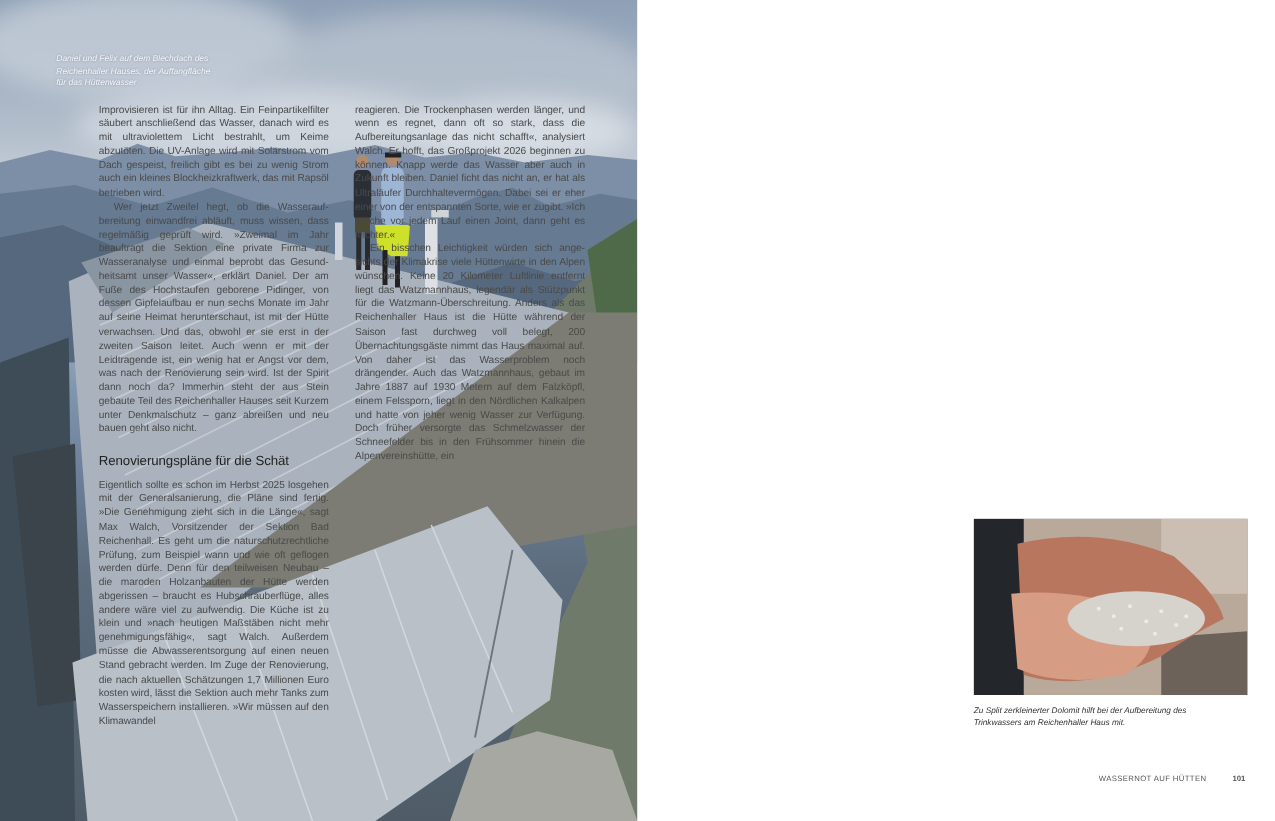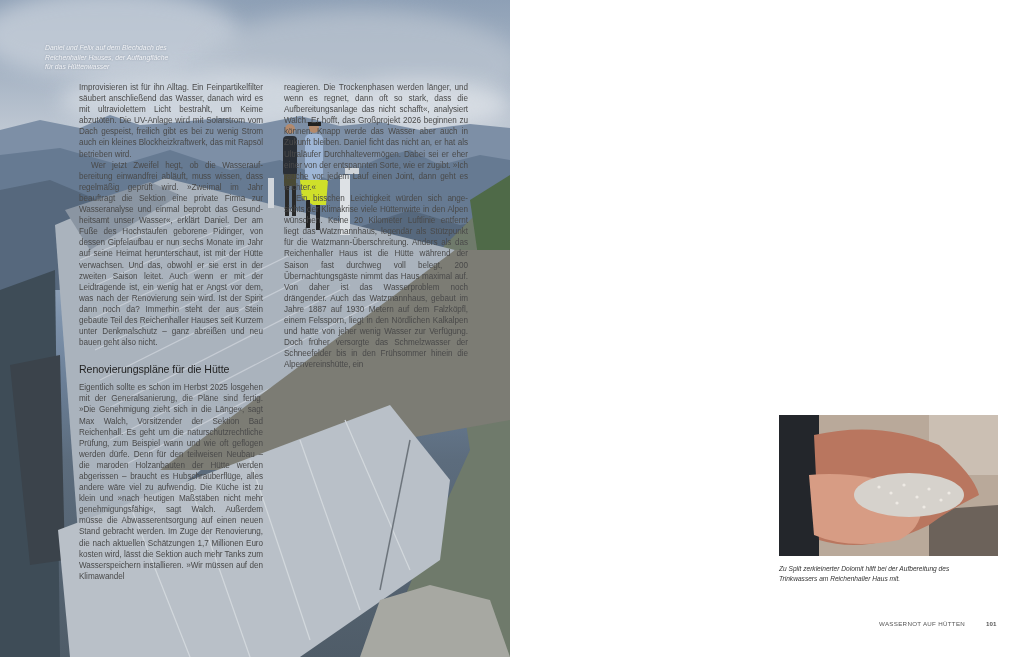--- a/index.html
+++ b/index.html
@@ -132,21 +132,21 @@
     <div class="photo-caption">Daniel und Felix auf dem Blechdach des Reichenhaller Hauses, der Auffangfläche für das Hüttenwasser</div>
   </div>
 
   <div class="gutter"></div>
 
   <div class="right-page"></div>
 
   <div class="column col-1">
     <p>Improvisieren ist für ihn Alltag. Ein Feinpartikel­filter säubert anschließend das Wasser, danach wird es mit ultraviolettem Licht bestrahlt, um Keime abzutöten. Die UV-Anlage wird mit Solar­strom vom Dach gespeist, freilich gibt es bei zu wenig Strom auch ein kleines Blockheizkraftwerk, das mit Rapsöl betrieben wird.</p>
     <p class="indent">Wer jetzt Zweifel hegt, ob die Wasserauf­bereitung einwandfrei abläuft, muss wissen, dass regelmäßig geprüft wird. »Zweimal im Jahr beauftragt die Sektion eine private Firma zur Wasseranalyse und einmal beprobt das Gesund­heitsamt unser Wasser«, erklärt Daniel. Der am Fuße des Hochstaufen geborene Pidinger, von dessen Gipfelaufbau er nun sechs Monate im Jahr auf seine Heimat herunterschaut, ist mit der Hütte verwachsen. Und das, obwohl er sie erst in der zweiten Saison leitet. Auch wenn er mit der Leidtragende ist, ein wenig hat er Angst vor dem, was nach der Renovierung sein wird. Ist der Spirit dann noch da? Immerhin steht der aus Stein gebaute Teil des Reichenhaller Hauses seit Kurzem unter Denkmalschutz – ganz abreißen und neu bauen geht also nicht.</p>
-    <h3 class="subhead">Renovierungspläne für die Hütte</h3>
+    <h3 class="subhead">Renovierungspläne für die Schät</h3>
     <p>Eigentlich sollte es schon im Herbst 2025 losge­hen mit der Generalsanierung, die Pläne sind fer­tig. »Die Genehmigung zieht sich in die Länge«, sagt Max Walch, Vorsitzender der Sektion Bad Reichenhall. Es geht um die naturschutzrecht­liche Prüfung, zum Beispiel wann und wie oft geflogen werden dürfe. Denn für den teilweisen Neubau – die maroden Holzanbauten der Hütte werden abgerissen – braucht es Hubschrauber­flüge, alles andere wäre viel zu aufwendig. Die Küche ist zu klein und »nach heutigen Maßstäben nicht mehr genehmigungsfähig«, sagt Walch. Außerdem müsse die Abwasserentsorgung auf einen neuen Stand gebracht werden. Im Zuge der Renovierung, die nach aktuellen Schät­zungen 1,7 Millionen Euro kosten wird, lässt die Sektion auch mehr Tanks zum Wasserspeichern installieren. »Wir müssen auf den Klimawandel</p>
   </div>
 
   <div class="column col-2">
     <p>reagieren. Die Trockenphasen werden länger, und wenn es regnet, dann oft so stark, dass die Aufbereitungsanlage das nicht schafft«, analysiert Walch. Er hofft, das Großprojekt 2026 beginnen zu können. Knapp werde das Wasser aber auch in Zukunft bleiben. Daniel ficht das nicht an, er hat als Ultraläufer Durchhaltevermögen. Dabei sei er eher einer von der entspannten Sorte, wie er zugibt. »Ich rauche vor jedem Lauf einen Joint, dann geht es leichter.«</p>
     <p class="indent">Ein bisschen Leichtigkeit würden sich ange­sichts der Klimakrise viele Hüttenwirte in den Alpen wünschen. Keine 20 Kilometer Luftlinie entfernt liegt das Watzmannhaus, legendär als Stützpunkt für die Watzmann-Überschreitung. Anders als das Reichenhaller Haus ist die Hütte während der Saison fast durchweg voll belegt, 200 Übernachtungsgäste nimmt das Haus maximal auf. Von daher ist das Wasserproblem noch drängender. Auch das Watzmannhaus, gebaut im Jahre 1887 auf 1930 Metern auf dem Falzköpfl, einem Felssporn, liegt in den Nörd­lichen Kalkalpen und hatte von jeher wenig Wasser zur Verfügung. Doch früher versorgte das Schmelzwasser der Schneefelder bis in den Frühsommer hinein die Alpenvereinshütte, ein</p>
   </div>
 
   <div class="inset-photo">
     <svg width="219" height="141" viewBox="0 0 219 141">

